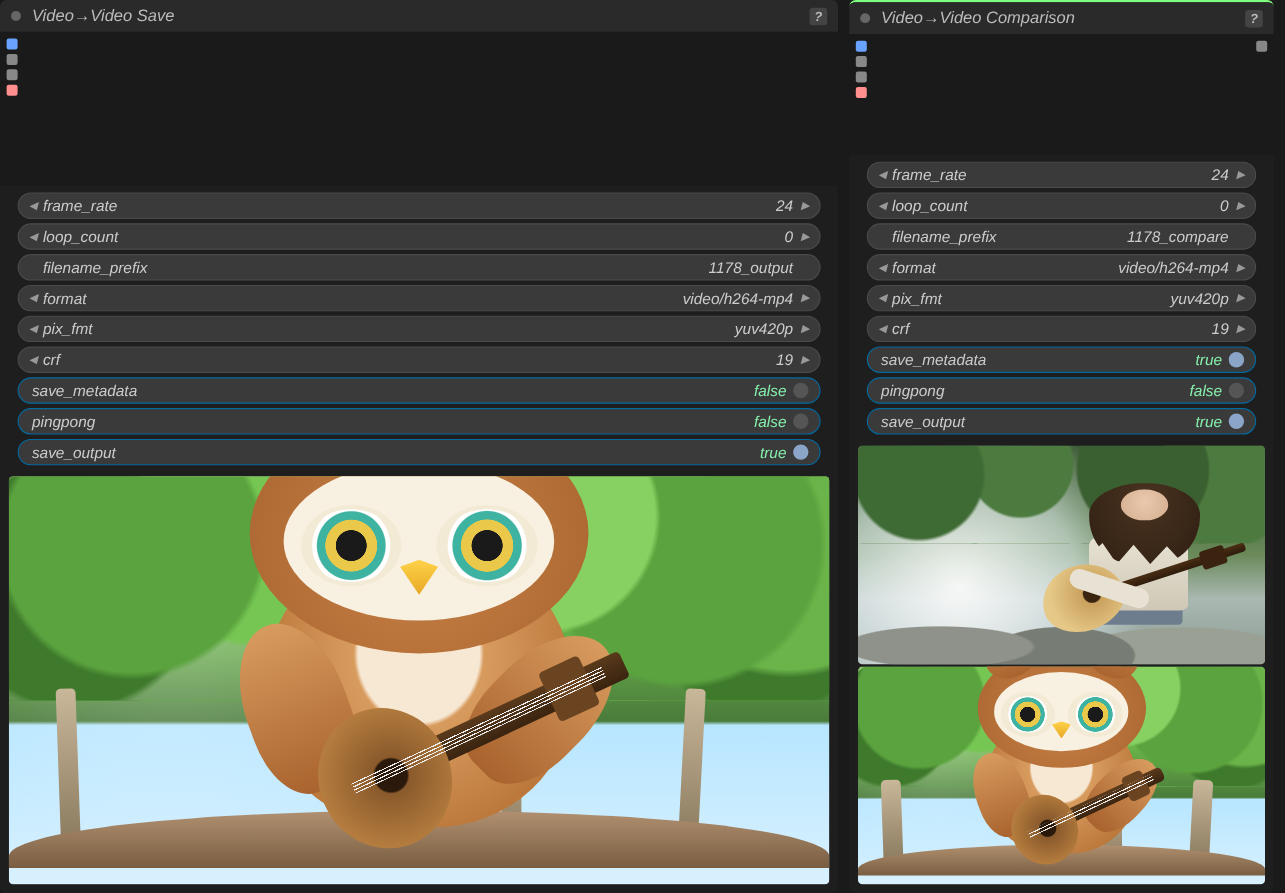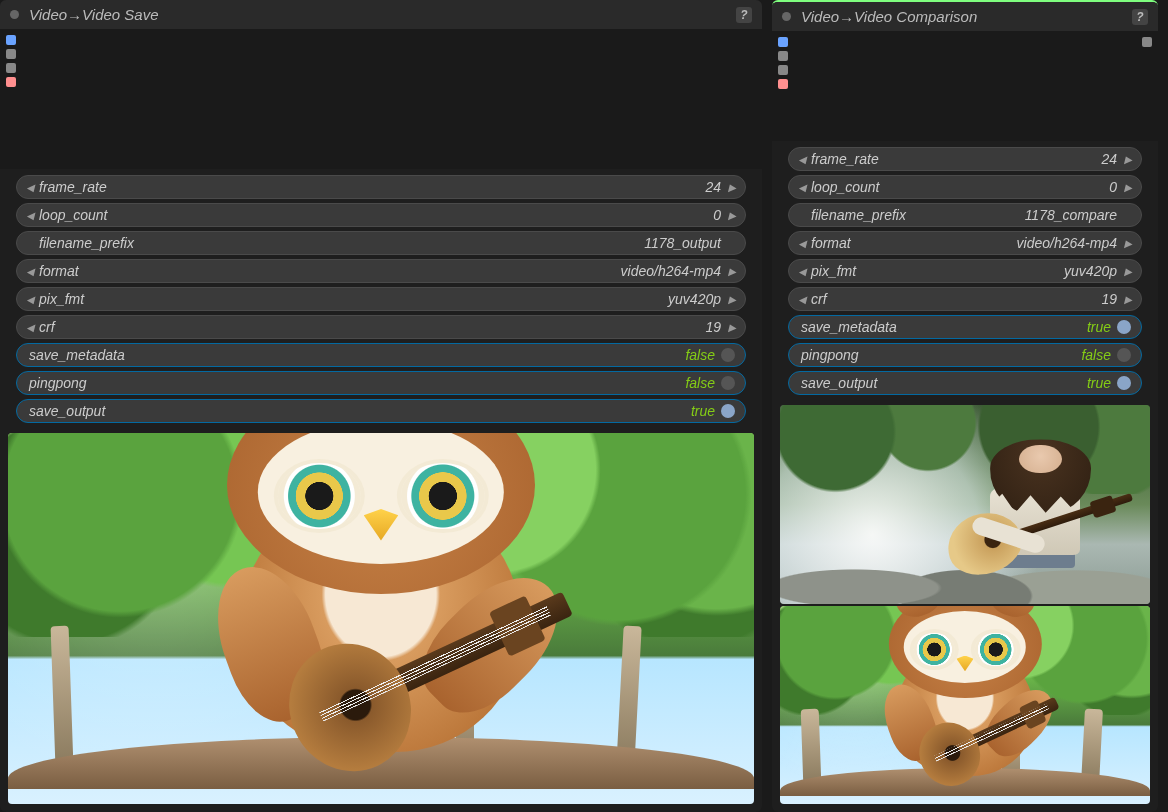--- a/index.html
+++ b/index.html
@@ -89,21 +89,21 @@
     display:flex; align-items:center;
     background:#3a3a3a;
     border:1px solid #0369a1;
     border-radius:14px;
     height:24px;
     padding:0 10px 0 12px;
     font-size:14px;
     color:#ccc;
   }
   .toggle-row .label{flex:1;}
-  .toggle-row .val{margin-right:6px;color:#84cc16;}
+  .toggle-row .val{margin-right:6px;color:#86efac;}
   .toggle {
     width:14px;height:14px;border-radius:50%;
     background:#555;
   }
   .toggle.on{background:#8aa5c8;}
   .preview {
     flex:1;
     margin: 0 8px 8px 8px;
     border-radius:4px;
     overflow:hidden;

